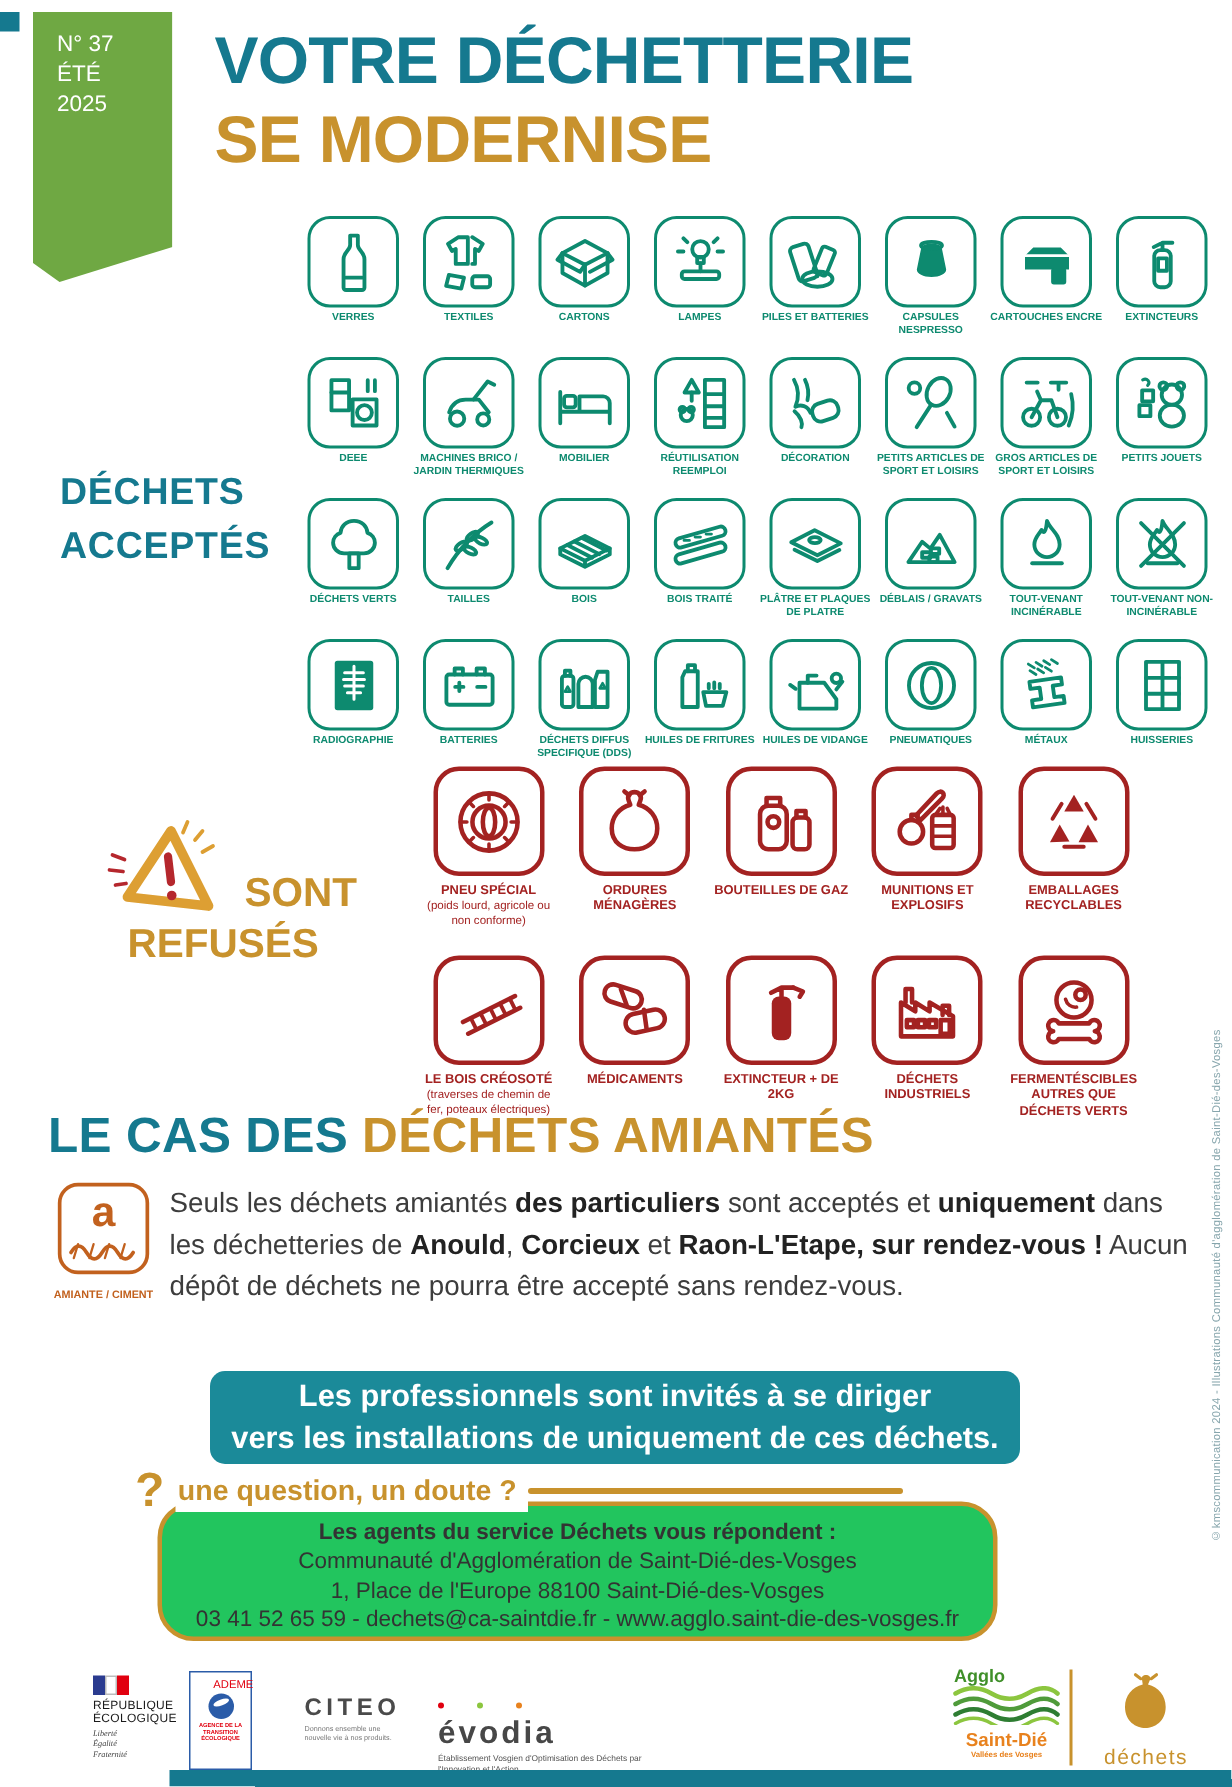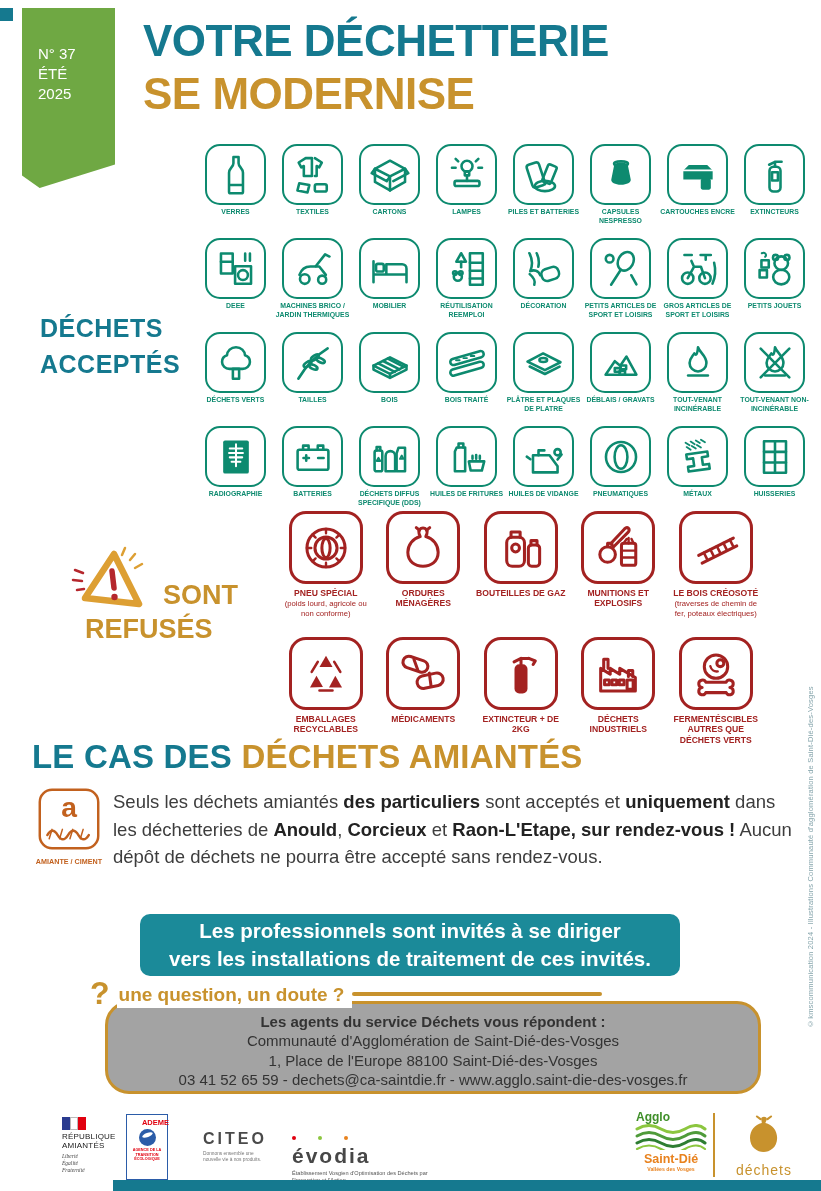--- a/index.html
+++ b/index.html
@@ -12,21 +12,21 @@
   }
 
   .abs{position:absolute;}
 
   
   #corner-mark{left:0;top:8px;width:13px;height:13px;background:var(--teal);}
 
   
   #masthead{left:22px;top:8px;width:93px;height:180px;background:var(--green);
     clip-path:polygon(0 0,100% 0,100% 87%,19% 100%,0 93%);
-    color:#fff;padding:36px 0 0 16px;font-size:15px;line-height:20px;}
+    color:#fff;padding:12px 0 0 16px;font-size:15px;line-height:20px;}
   #masthead .sector{margin-top:16px;font-weight:bold;}
 
   
   #page-title{left:143px;top:14px;width:660px;font-weight:800;letter-spacing:-.5px;line-height:53px;}
   #page-title .t1{font-size:44px;color:var(--teal);}
   #page-title .t2{font-size:44px;color:var(--gold);}
 
   
   #accepted-grid{left:197px;top:144px;width:624px;display:grid;
     grid-template-columns:repeat(8,77px);grid-auto-rows:94px;}
@@ -69,35 +69,35 @@
   #pro-box{left:140px;top:914px;width:540px;height:62px;background:var(--tealbox);
     border-radius:10px;color:#fff;font-weight:bold;font-size:20.5px;text-align:center;
     display:flex;flex-direction:column;justify-content:center;line-height:28px;}
 
   
   #question-heading{left:90px;top:980px;color:var(--gold);display:flex;align-items:flex-start;z-index:3;}
   #question-heading .qm{font-size:32px;font-weight:800;line-height:26px;margin-right:7px;}
   #question-heading .qt{font-size:19px;font-weight:bold;background:#fff;padding:4px 8px 2px 2px;}
   #question-heading .qline{margin-top:12px;width:250px;height:3.5px;background:var(--gold);border-radius:2px;}
 
-  #contact-box{left:105px;top:1001px;width:656px;height:93px;border:3.5px solid var(--gold);
-    border-radius:24px;background:#a3a3a3;z-index:2;display:flex;flex-direction:column;
+  #contact-box{left:105px;top:1001px;width:560px;height:93px;border:3.5px solid var(--gold);
+    border-radius:24px;background:#22c55e;z-index:2;display:flex;flex-direction:column;
     justify-content:center;text-align:center;color:#333;font-size:15px;line-height:19.5px;padding-top:6px;}
   #contact-box div:first-child{font-weight:bold;}
 
   
   #footer-republique{left:62px;top:1117px;width:60px;color:#1a1a1a;}
   #footer-republique .flag{display:flex;margin-bottom:2px;}
   #footer-republique .flag i{width:8px;height:13px;display:block;}
   #footer-republique .fr-name{font-size:8px;font-weight:400;line-height:9px;letter-spacing:.2px;}
   #footer-republique .fr-motto{font-family:"Liberation Serif",serif;font-style:italic;font-size:5.5px;color:#444;margin-top:3px;line-height:7px;}
 
   #footer-ademe{left:126px;top:1114px;width:42px;height:66px;border:1.3px solid #2b5ca8;
     display:flex;flex-direction:column;align-items:center;padding-top:3px;}
-  #footer-ademe .a-name{color:#e1000f;font-weight:700;font-size:7.5px;margin-left:17px;}
+  #footer-ademe .a-name{color:#e1000f;font-weight:400;font-size:7.5px;margin-left:17px;}
   #footer-ademe .globe{width:17px;height:17px;border-radius:50%;background:#2b5ca8;margin:2px 0;position:relative;overflow:hidden;}
   #footer-ademe .globe i{position:absolute;left:3px;top:4px;width:11px;height:4px;background:#fff;border-radius:50%;transform:rotate(-20deg);display:block;}
   #footer-ademe .a-tag{color:#e1000f;font-size:3.8px;font-weight:bold;text-align:center;line-height:4.6px;}
 
   #footer-citeo{left:203px;top:1130px;width:62px;text-align:left;}
   #footer-citeo .c-name{font-size:16px;letter-spacing:3px;color:#4a4a4a;font-weight:bold;}
   #footer-citeo .c-tag{font-size:4.8px;color:#777;margin-top:3px;line-height:6px;}
 
   #footer-evodia{left:292px;top:1126px;width:140px;}
   #footer-evodia .e-name{font-size:21px;letter-spacing:2px;color:#474747;font-weight:bold;}
@@ -532,37 +532,37 @@
           <path d="M7.2 11.4V9.8h2"></path>
           <rect x="13.6" y="9.8" width="6.6" height="10.2" rx="1"></rect>
           <path d="M14.6 9.8 16 7.8M16.9 9.8V7.4M19.2 9.8 18.2 7.8M13.6 13.2h6.6M13.6 16.4h6.6" stroke-width="1.1"></path>
         </svg>
       </div>
       <div class="ilabel">MUNITIONS ET EXPLOSIFS</div>
     </div>
     <div class="cell ref">
       <div class="ibox">
         <svg viewBox="0 0 24 24" fill="none" stroke="currentColor" stroke-width="1.4" stroke-linecap="round" stroke-linejoin="round">
-          <path d="M4 15.4 20 7.4M5.6 19 21.6 11"></path>
-          <path d="M6.4 14.2l1.6 3.2M9.4 12.7l1.6 3.2M12.4 11.2l1.6 3.2M15.4 9.7l1.6 3.2M18.4 8.2l1.6 3.2" stroke-width="1.2"></path>
-        </svg>
-      </div>
-      <div class="ilabel">LE BOIS CRÉOSOTÉ</div>
-      <div class="isub">(traverses de chemin de fer, poteaux électriques)</div>
-    </div>
-    <div class="cell ref">
-      <div class="ibox">
-        <svg viewBox="0 0 24 24" fill="none" stroke="currentColor" stroke-width="1.4" stroke-linecap="round" stroke-linejoin="round">
           <path d="M12 3.6 9 8.8h6z" fill="currentColor" stroke="none"></path>
           <path d="M4.6 18.2l6-.2-3-5.2z" fill="currentColor" stroke="none"></path>
           <path d="M19.4 18.2l-3.1-5.4-2.9 5.4z" fill="currentColor" stroke="none"></path>
           <path d="M8.2 6.4 5.4 11M15.8 6.4l2.8 4.6M9 19.6h6" stroke-width="1.2"></path>
         </svg>
       </div>
       <div class="ilabel">EMBALLAGES RECYCLABLES</div>
+    </div>
+    <div class="cell ref">
+      <div class="ibox">
+        <svg viewBox="0 0 24 24" fill="none" stroke="currentColor" stroke-width="1.4" stroke-linecap="round" stroke-linejoin="round">
+          <path d="M4 15.4 20 7.4M5.6 19 21.6 11"></path>
+          <path d="M6.4 14.2l1.6 3.2M9.4 12.7l1.6 3.2M12.4 11.2l1.6 3.2M15.4 9.7l1.6 3.2M18.4 8.2l1.6 3.2" stroke-width="1.2"></path>
+        </svg>
+      </div>
+      <div class="ilabel">LE BOIS CRÉOSOTÉ</div>
+      <div class="isub">(traverses de chemin de fer, poteaux électriques)</div>
     </div>
     <div class="cell ref">
       <div class="ibox">
         <svg viewBox="0 0 24 24" fill="none" stroke="currentColor" stroke-width="1.4" stroke-linecap="round" stroke-linejoin="round">
           <rect x="2.6" y="4.8" width="11.8" height="5.4" rx="2.7" transform="rotate(18 8.5 7.5)"></rect>
           <path d="M7.8 5.2l1.8 5"></path>
           <rect x="9.2" y="12.2" width="12.2" height="5.8" rx="2.9" transform="rotate(-12 15.3 15.1)"></rect>
           <path d="M14.9 11.6l.8 5.8"></path>
         </svg>
       </div>
@@ -613,21 +613,21 @@
     <text x="35" y="33" text-anchor="middle" font-size="30" font-weight="bold" fill="#c2611e" stroke="none" font-family="Liberation Sans, sans-serif">a</text>
     <path d="M12 52 q5.5 -9 11 0 q5.5 9 11 0 q5.5 -9 11 0 q5.5 9 11 0"></path>
     <path d="M17 46 l-3 10 M28 46 l-3 10 M39 46 l-3 10 M50 46 l-3 10" stroke-width="1.6"></path>
   </svg>
   <div class="blabel">AMIANTE / CIMENT</div>
 </div>
 <div class="abs" id="amiante-paragraph"><span>Seuls les déchets amiantés </span><span class="b">des particuliers</span><span> sont acceptés et </span><span class="b">uniquement</span><span> dans les déchetteries de </span><span class="b">Anould</span><span>, </span><span class="b">Corcieux</span><span> et </span><span class="b">Raon-L'Etape, sur rendez-vous !</span><span> Aucun dépôt de déchets ne pourra être accepté sans rendez-vous.</span></div>
 
 <div class="abs" id="pro-box">
   <div>Les professionnels sont invités à se diriger</div>
-  <div>vers les installations de traitement de ces invités.</div>
+  <div>vers les installations de uniquement de ces déchets.</div>
 </div>
 
 <div class="abs" id="question-heading">
   <span class="qm">?</span>
   <span class="qt">une question, un doute ?</span>
   <span class="qline"></span>
 </div>
 <div class="abs" id="contact-box">
     <div>Les agents du service Déchets vous répondent :</div>
     <div>Communauté d'Agglomération de Saint-Dié-des-Vosges</div>
@@ -636,21 +636,21 @@
   </div>
 
 <div class="abs" id="footer-republique">
   <div class="flag">
     <i style="background:#2a3b8f"></i>
       <i style="background:#fff;border:.5px solid #bbb"></i>
       <i style="background:#e1000f"></i>
   </div>
   <div class="fr-name">
     <div>RÉPUBLIQUE</div>
-    <div>AMIANTÉS</div>
+    <div>ÉCOLOGIQUE</div>
   </div>
   <div class="fr-motto">
     <div>Liberté</div>
     <div>Égalité</div>
     <div>Fraternité</div>
   </div>
 </div>
 
 <div class="abs" id="footer-ademe">
   <div class="a-name">ADEME</div>

